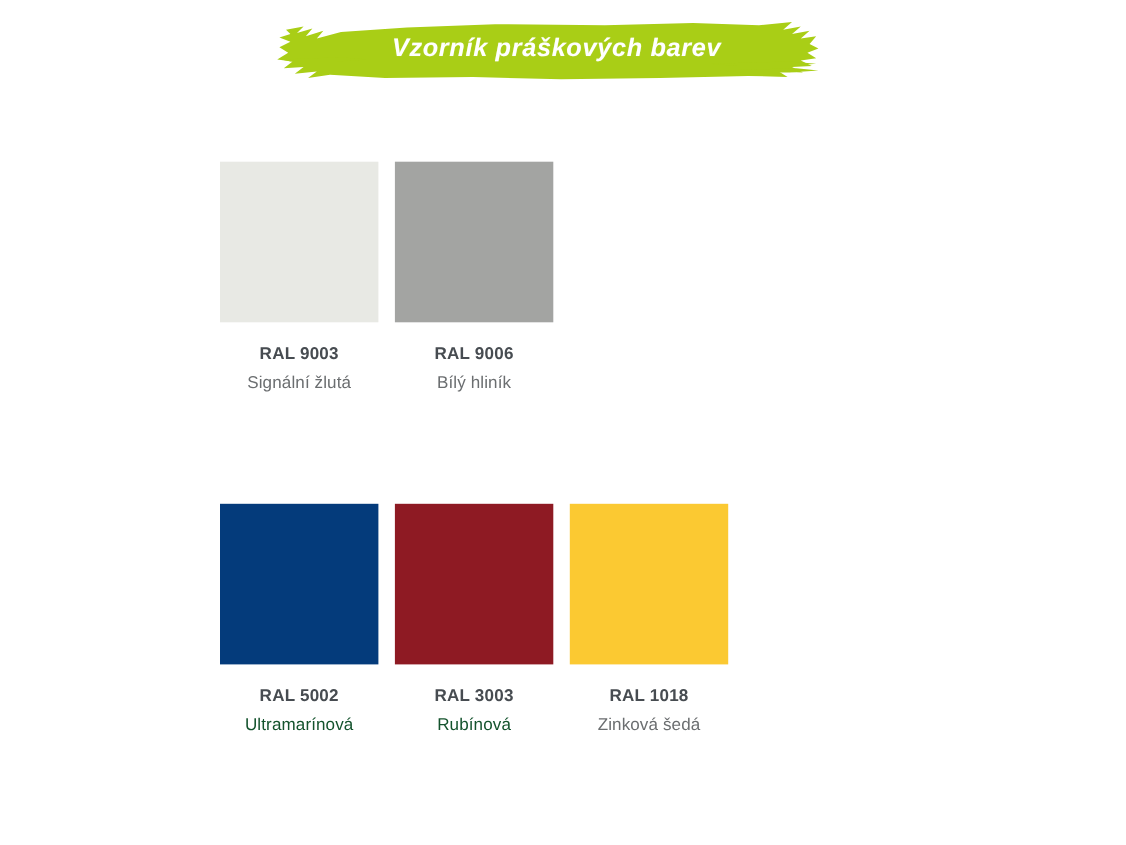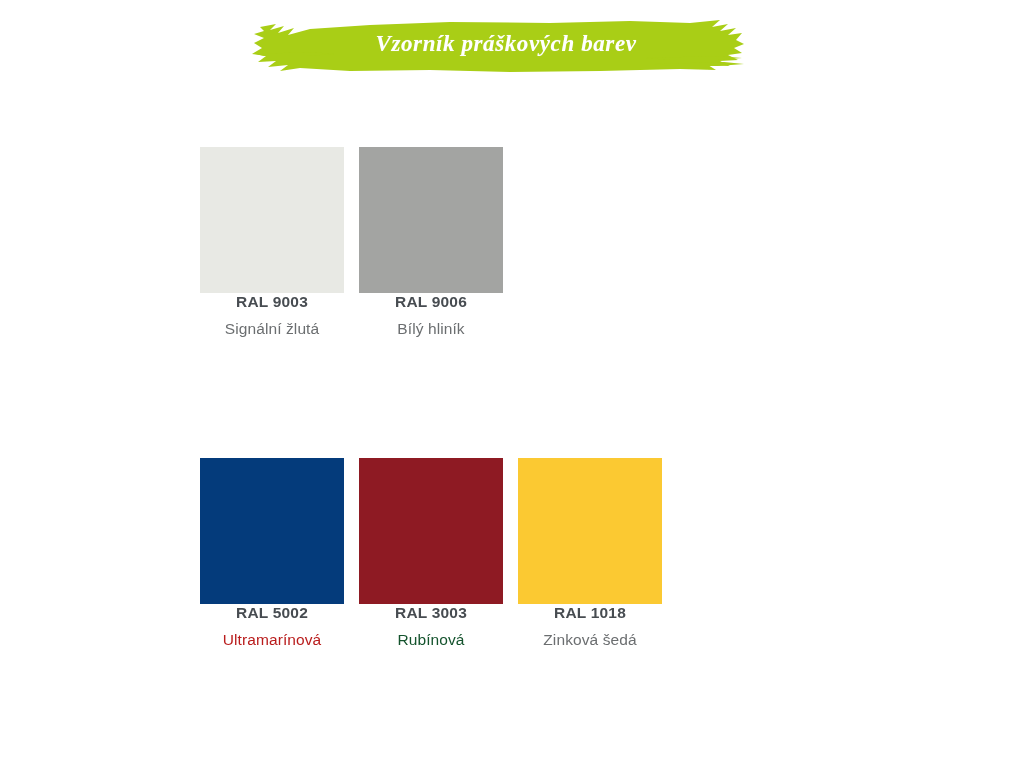--- a/index.html
+++ b/index.html
@@ -23,21 +23,21 @@
   }
   #banner svg { display:block; width:496px; height:62px; }
   #banner-title {
     position:absolute;
     left:0; top:0;
     width:496px; height:62px;
     display:flex;
     align-items:center;
     justify-content:center;
     color:#ffffff;
-    font-family:Liberation Serif, serif;
+    font-family:Liberation Sans, sans-serif;
     font-size:23px;
     font-weight:700;
     font-style:italic;
     letter-spacing:0.6px;
     white-space:nowrap;
     padding-left:16px;
     padding-bottom:3px;
     text-shadow:0 0 1px rgba(255,255,255,0.35);
   }
 
@@ -54,20 +54,21 @@
     width:144px;
     display:flex;
     flex-direction:column;
     align-items:center;
   }
   .swatch-chip {
     width:144px; height:146px;
     display:block;
   }
   .swatch-code {
+    margin-top:20px;
     font-size:15.5px;
     font-weight:700;
     color:#474c51;
     letter-spacing:0.2px;
     white-space:nowrap;
   }
   .swatch-name {
     margin-top:9px;
     font-size:15.5px;
     font-weight:400;
@@ -120,21 +121,21 @@
       <div class="swatch-name" style="color: rgb(107, 110, 112);">Bílý hliník</div>
     </div>
 
   </div>
 
   <div class="swatch-row" id="row-2">
 
     <div class="swatch-cell">
       <div class="swatch-chip" style="background:#043B7B;"></div>
       <div class="swatch-code" style="color: rgb(71, 76, 81);">RAL 5002</div>
-      <div class="swatch-name" style="color: #b91c1c;">Ultramarínová</div>
+      <div class="swatch-name" style="color: #14532d;">Ultramarínová</div>
     </div>
 
     <div class="swatch-cell">
       <div class="swatch-chip" style="background:#8E1A23;"></div>
       <div class="swatch-code" style="color: rgb(71, 76, 81);">RAL 3003</div>
       <div class="swatch-name" style="color: #14532d;">Rubínová</div>
     </div>
 
     <div class="swatch-cell">
       <div class="swatch-chip" style="background:#FBC932;"></div>

